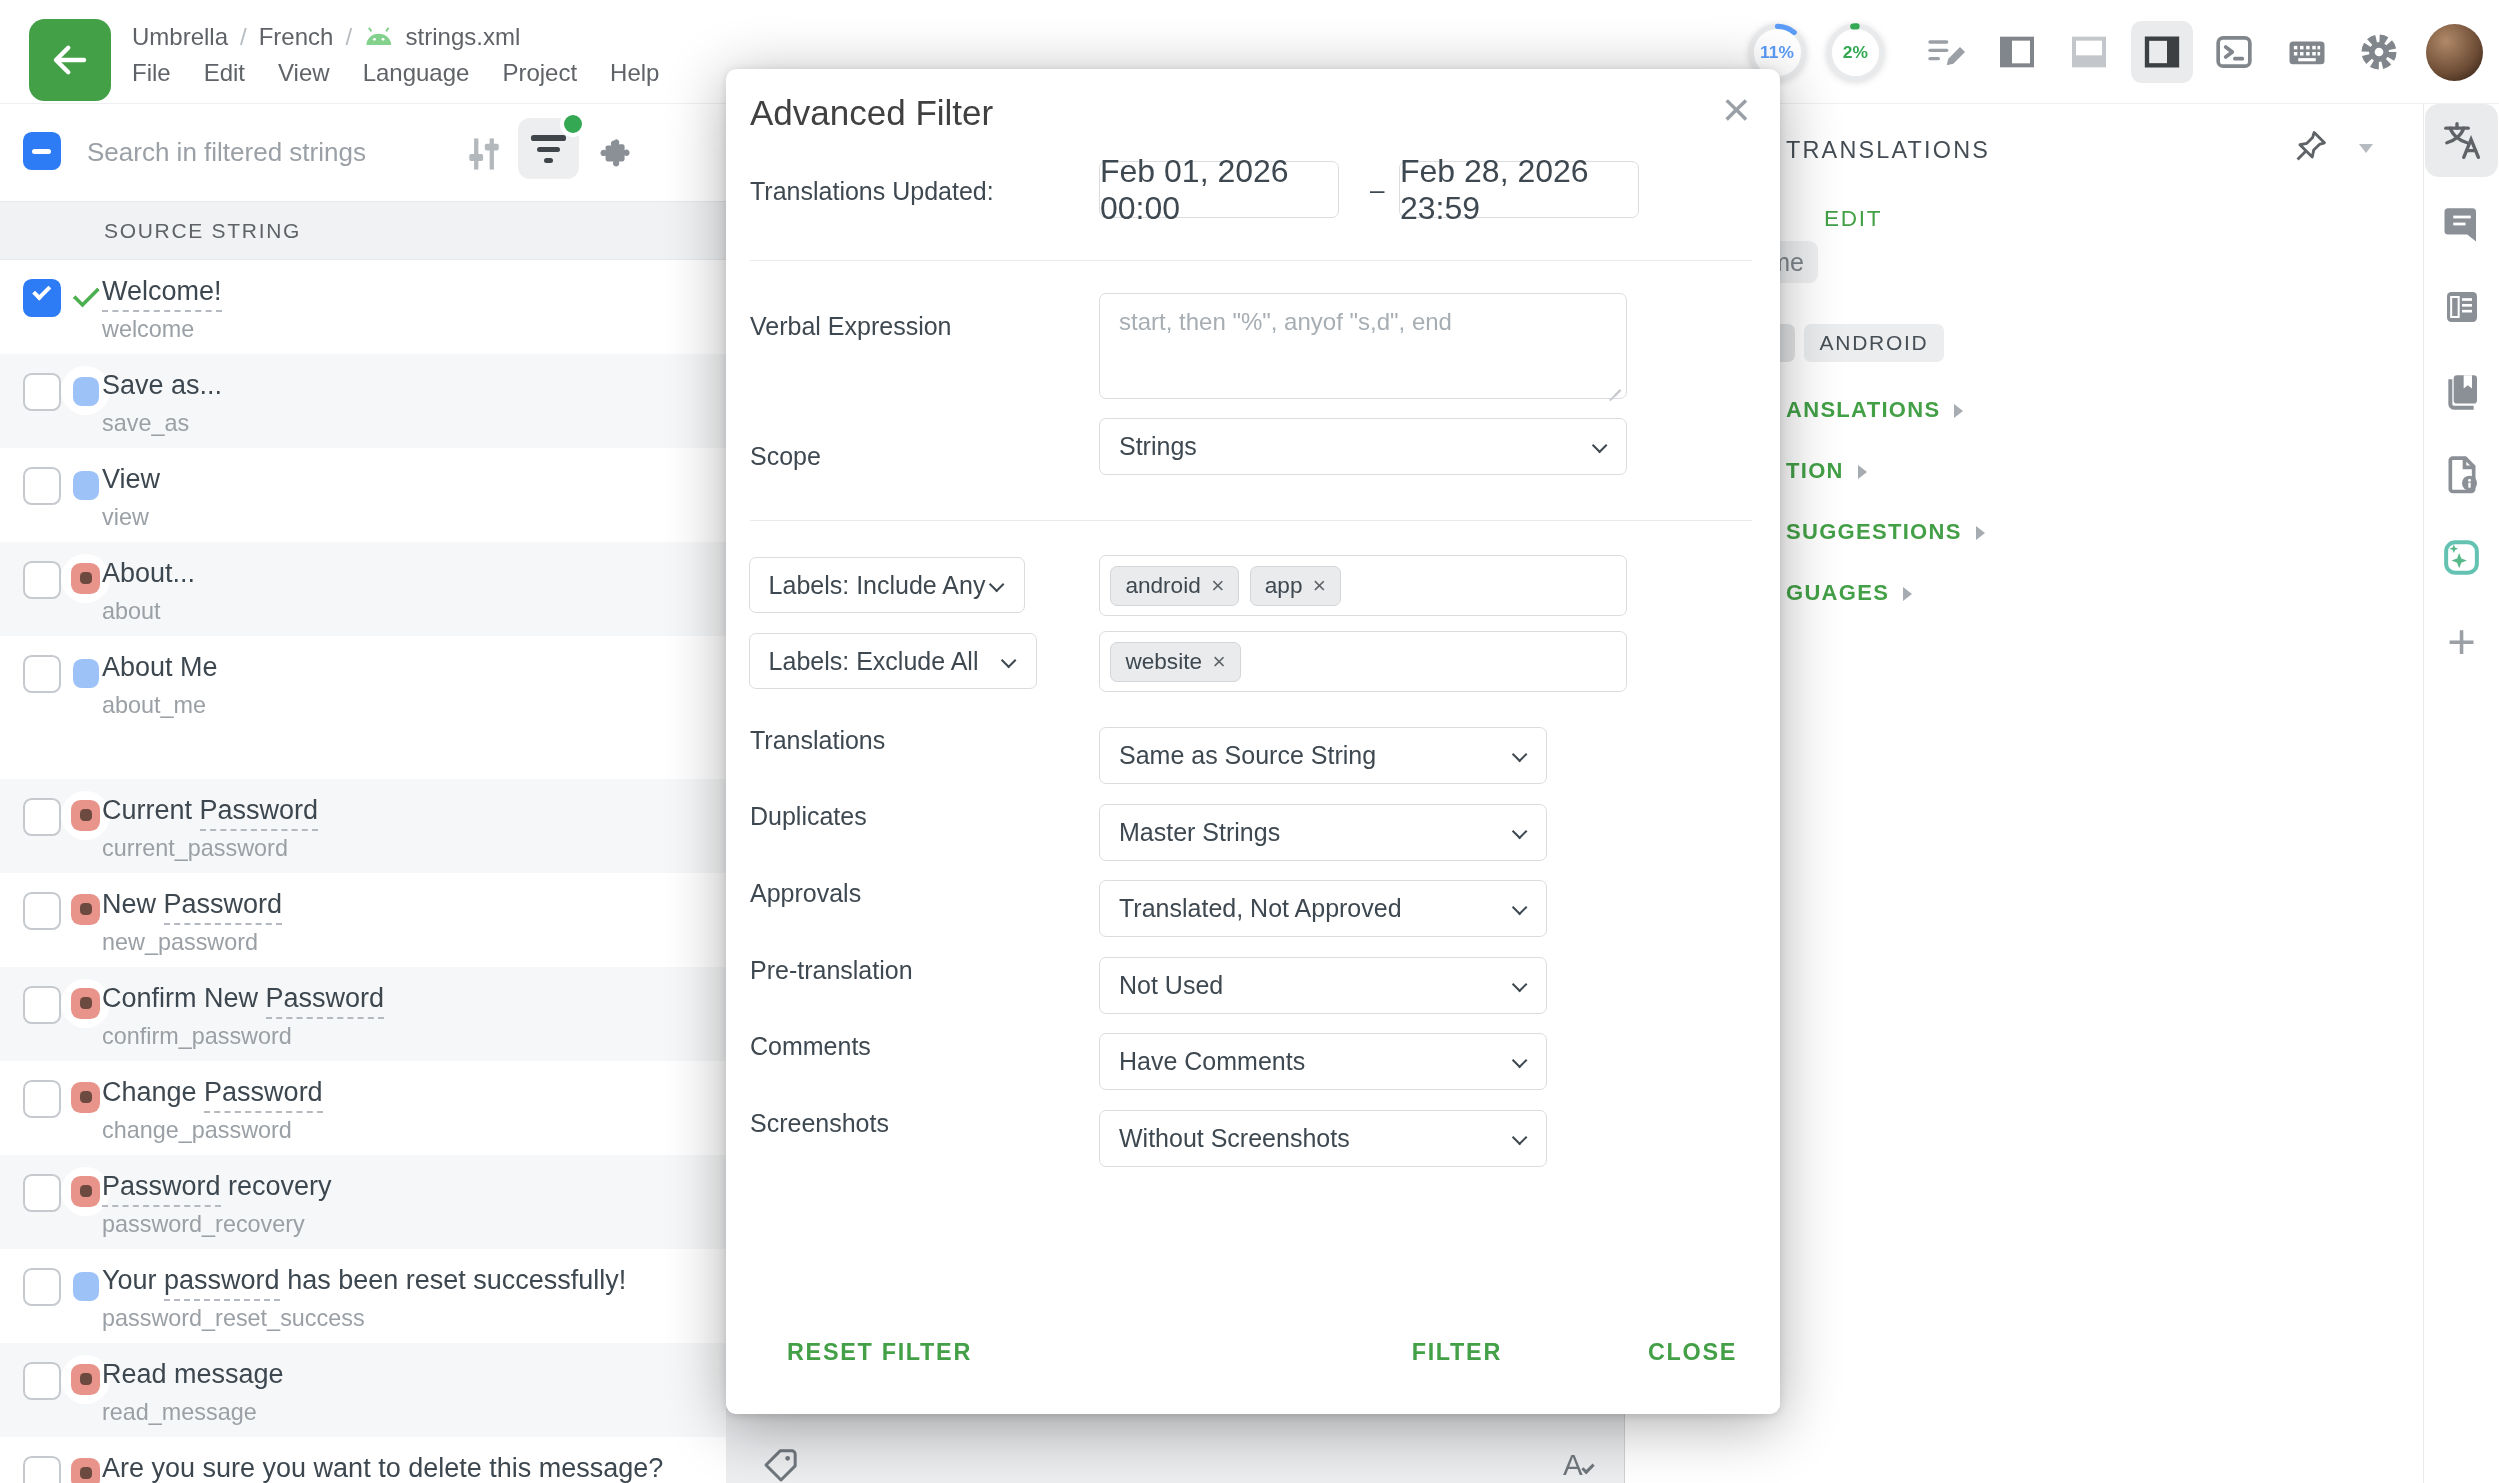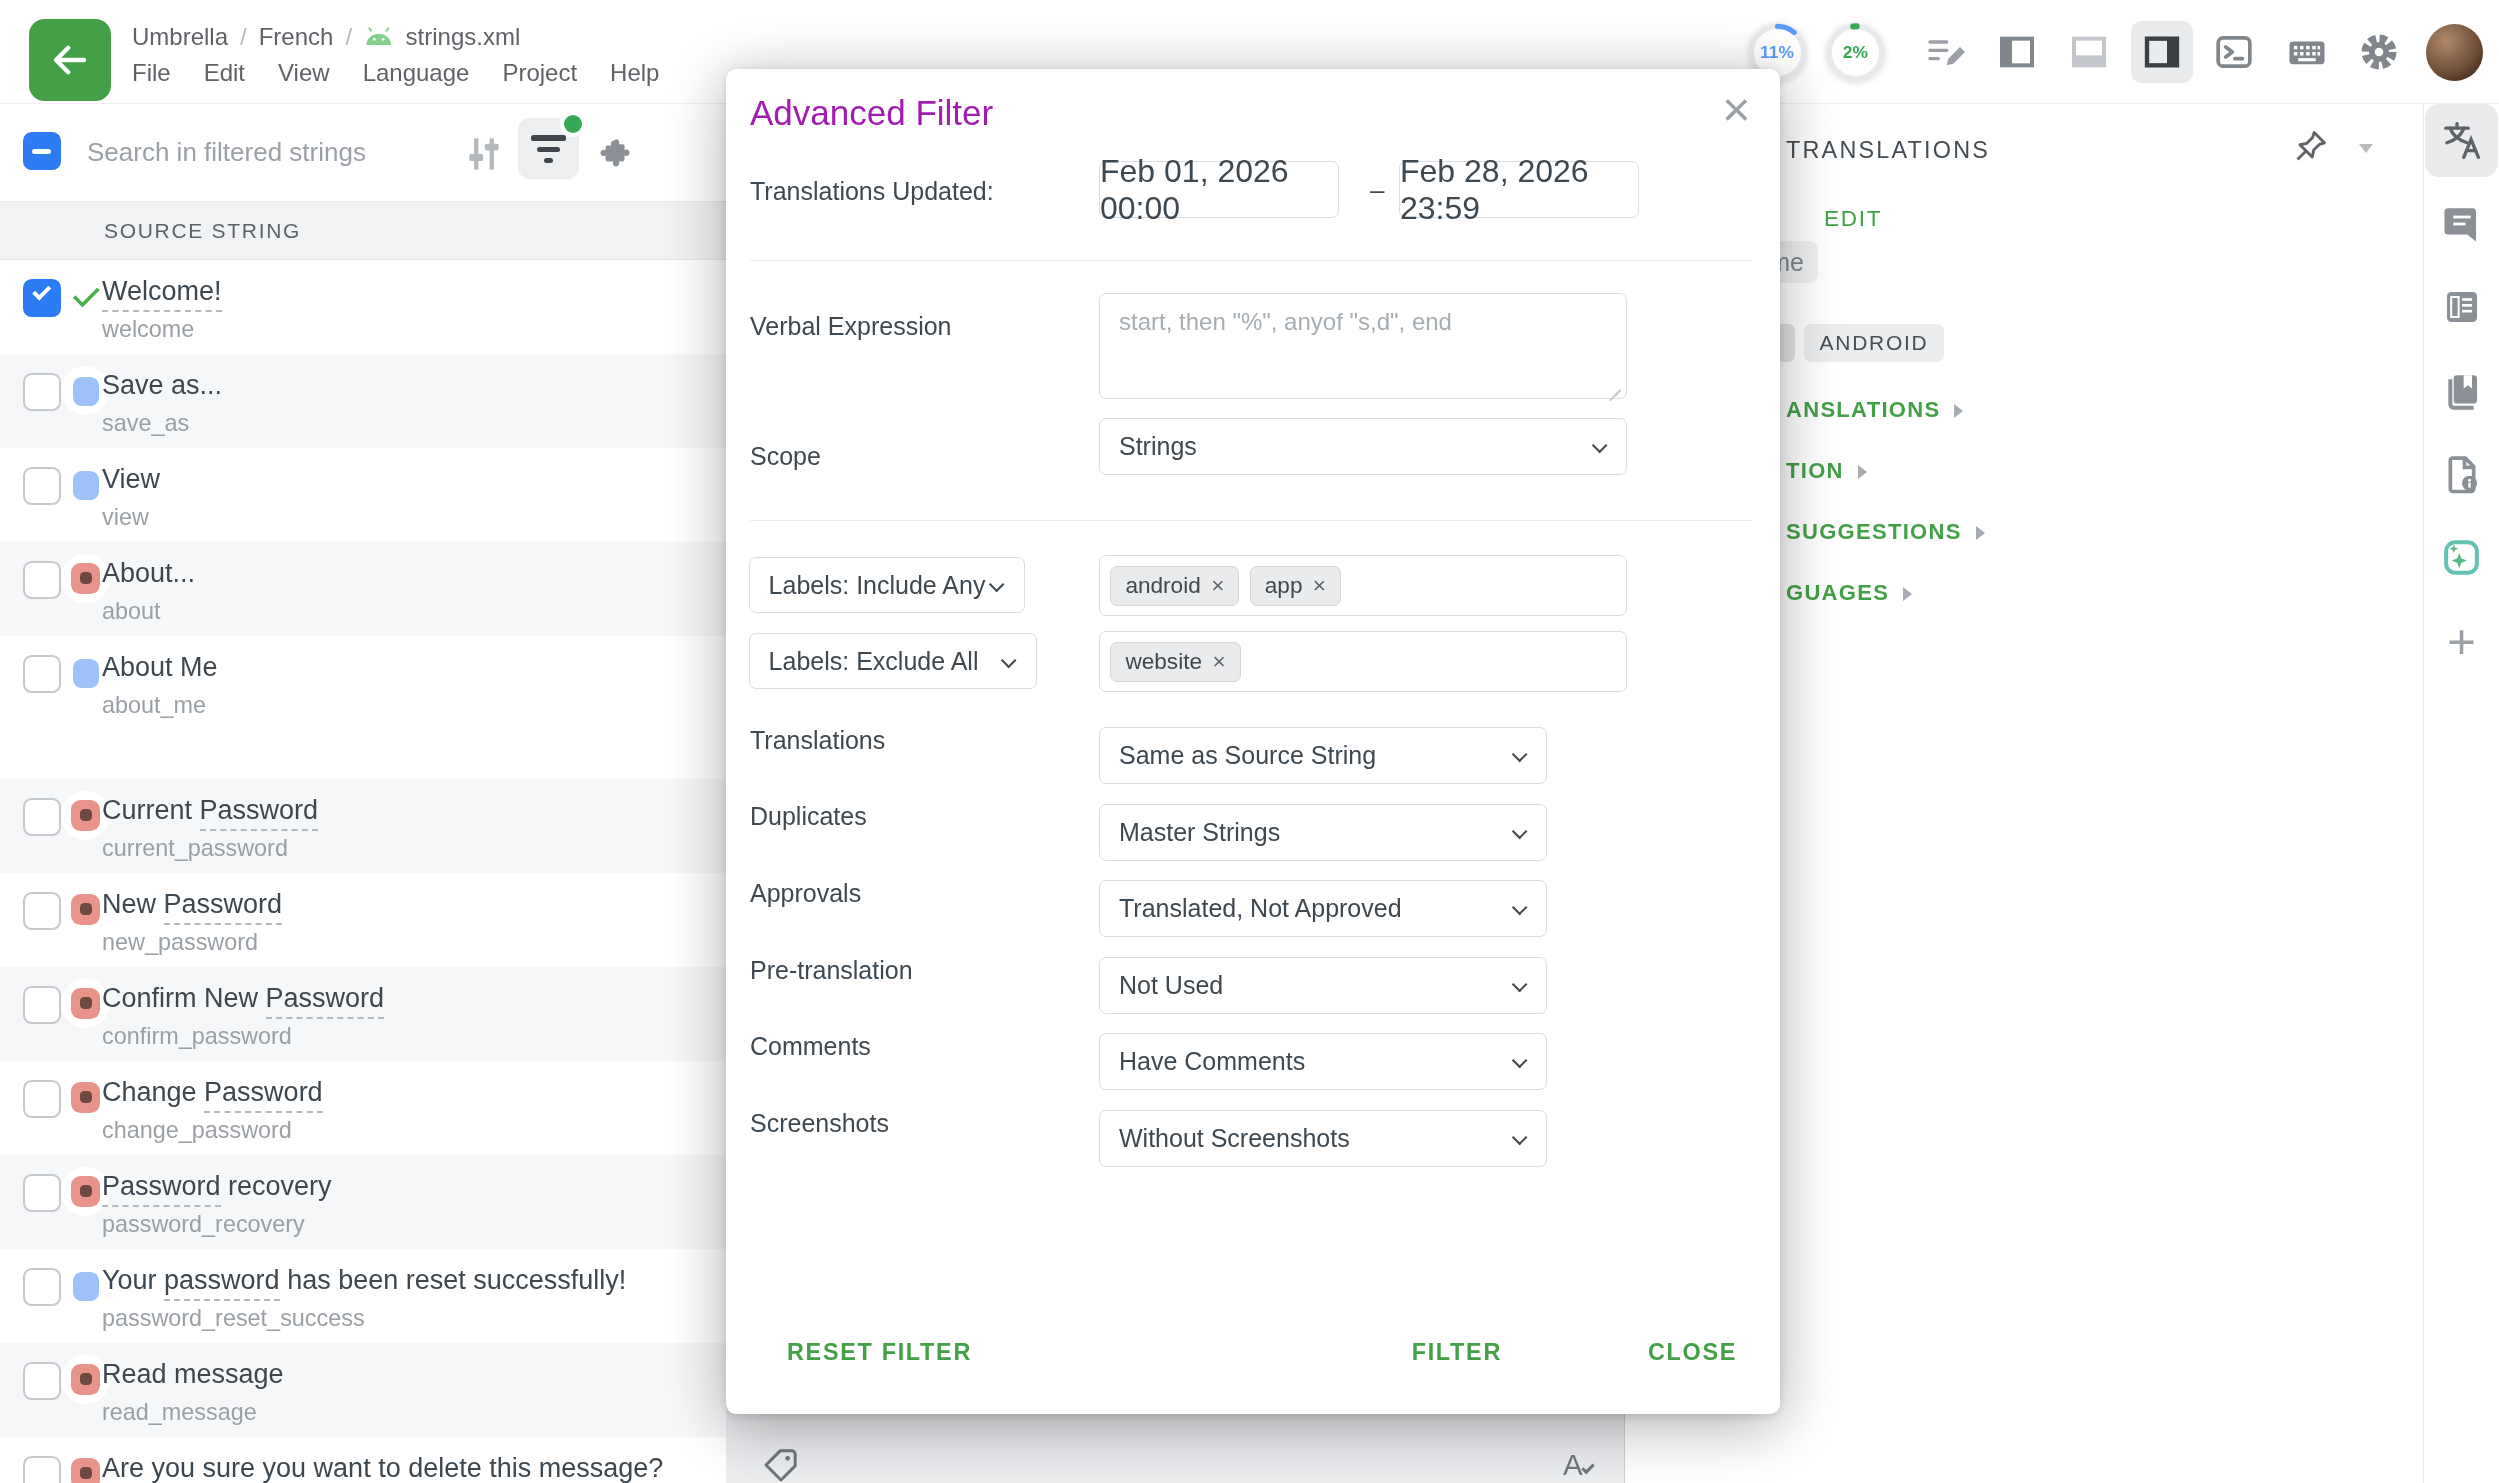--- a/index.html
+++ b/index.html
@@ -82,21 +82,21 @@
 
   
   .icon-bar { position:absolute; left:2423px; top:104px; width:76px; height:1379px; background:#fff; border-left:1.7px solid #e8eaec; z-index:2; display:flex; flex-direction:column; align-items:center; }
   .ib-item { width:73px; height:73px; margin-bottom:10.4px; border-radius:14px; display:flex; align-items:center; justify-content:center; }
   .ib-item.active { background:#e9ebed; }
   .ib-plus { font-size:49px; color:#9aa0a6; font-weight:300; }
 
   
   .modal { position:absolute; left:726px; top:69px; width:1054px; height:1345px; background:#fff; border-radius:10.4px;
            box-shadow:0 10.4px 61px rgba(0,0,0,.32), 0 1.7px 8.7px rgba(0,0,0,.12); z-index:10; overflow:hidden; }
-  .m-title { position:absolute; left:24px; top:24px; font-size:35px; color:#a21caf; font-weight:500; }
+  .m-title { position:absolute; left:24px; top:24px; font-size:35px; color:#404040; font-weight:500; }
   .m-close { position:absolute; right:29.5px; top:12px; font-size:49px; color:#9aa0a6; font-weight:300; cursor:default; }
   .m-label { position:absolute; left:24px; font-size:25px; color:#3e4850; }
   .inputbox { position:absolute; height:57px; border:1.7px solid #dadce0; border-radius:7px; background:#fff;
               display:flex; align-items:center; font-size:32px; color:#3e4850; }
   .datebox { width:240px; justify-content:center; }
   .m-dash { position:absolute; font-size:26px; color:#3e4850; }
   .divider { position:absolute; left:24px; width:1002px; height:0; border-top:1.7px solid #e8eaec; }
   .textarea { position:absolute; left:373px; top:224px; width:528px; height:106px; border:1.7px solid #dadce0; border-radius:7px; }
   .textarea .ph { position:absolute; left:19px; top:14px; font-size:24px; color:#a6adb3; }
   .resize { position:absolute; right:5.2px; bottom:5.2px; width:14px; height:14px; }

